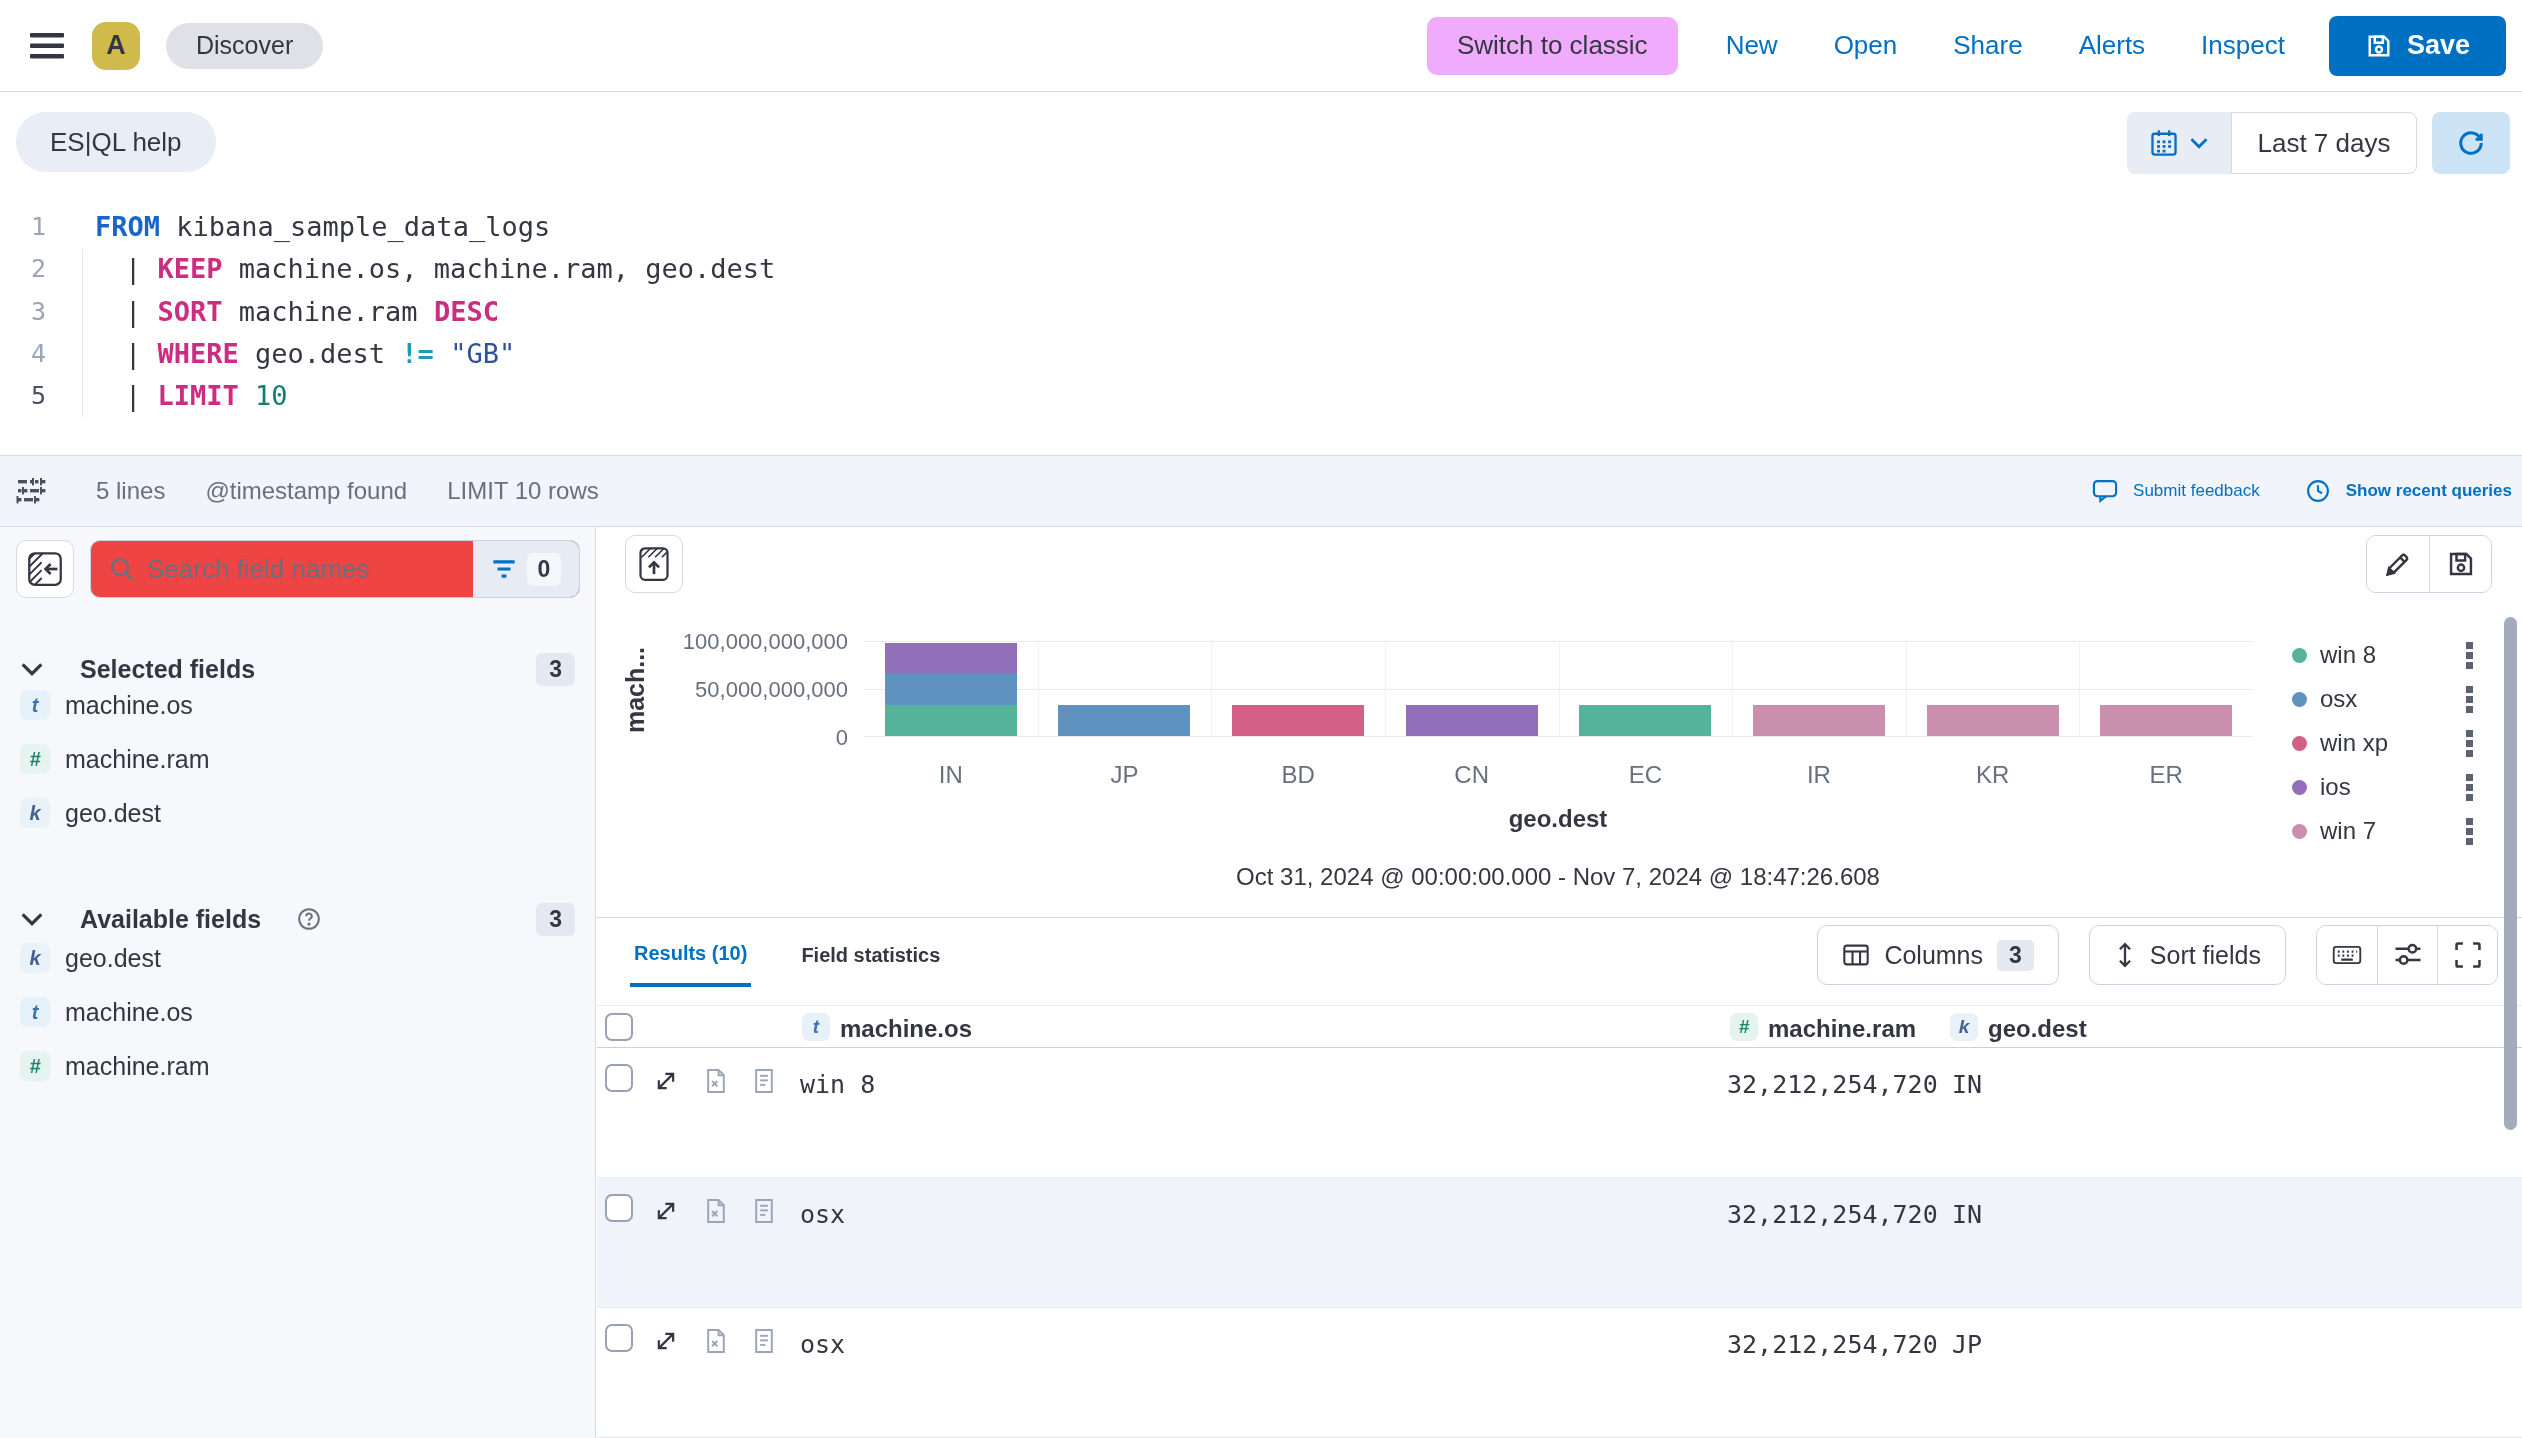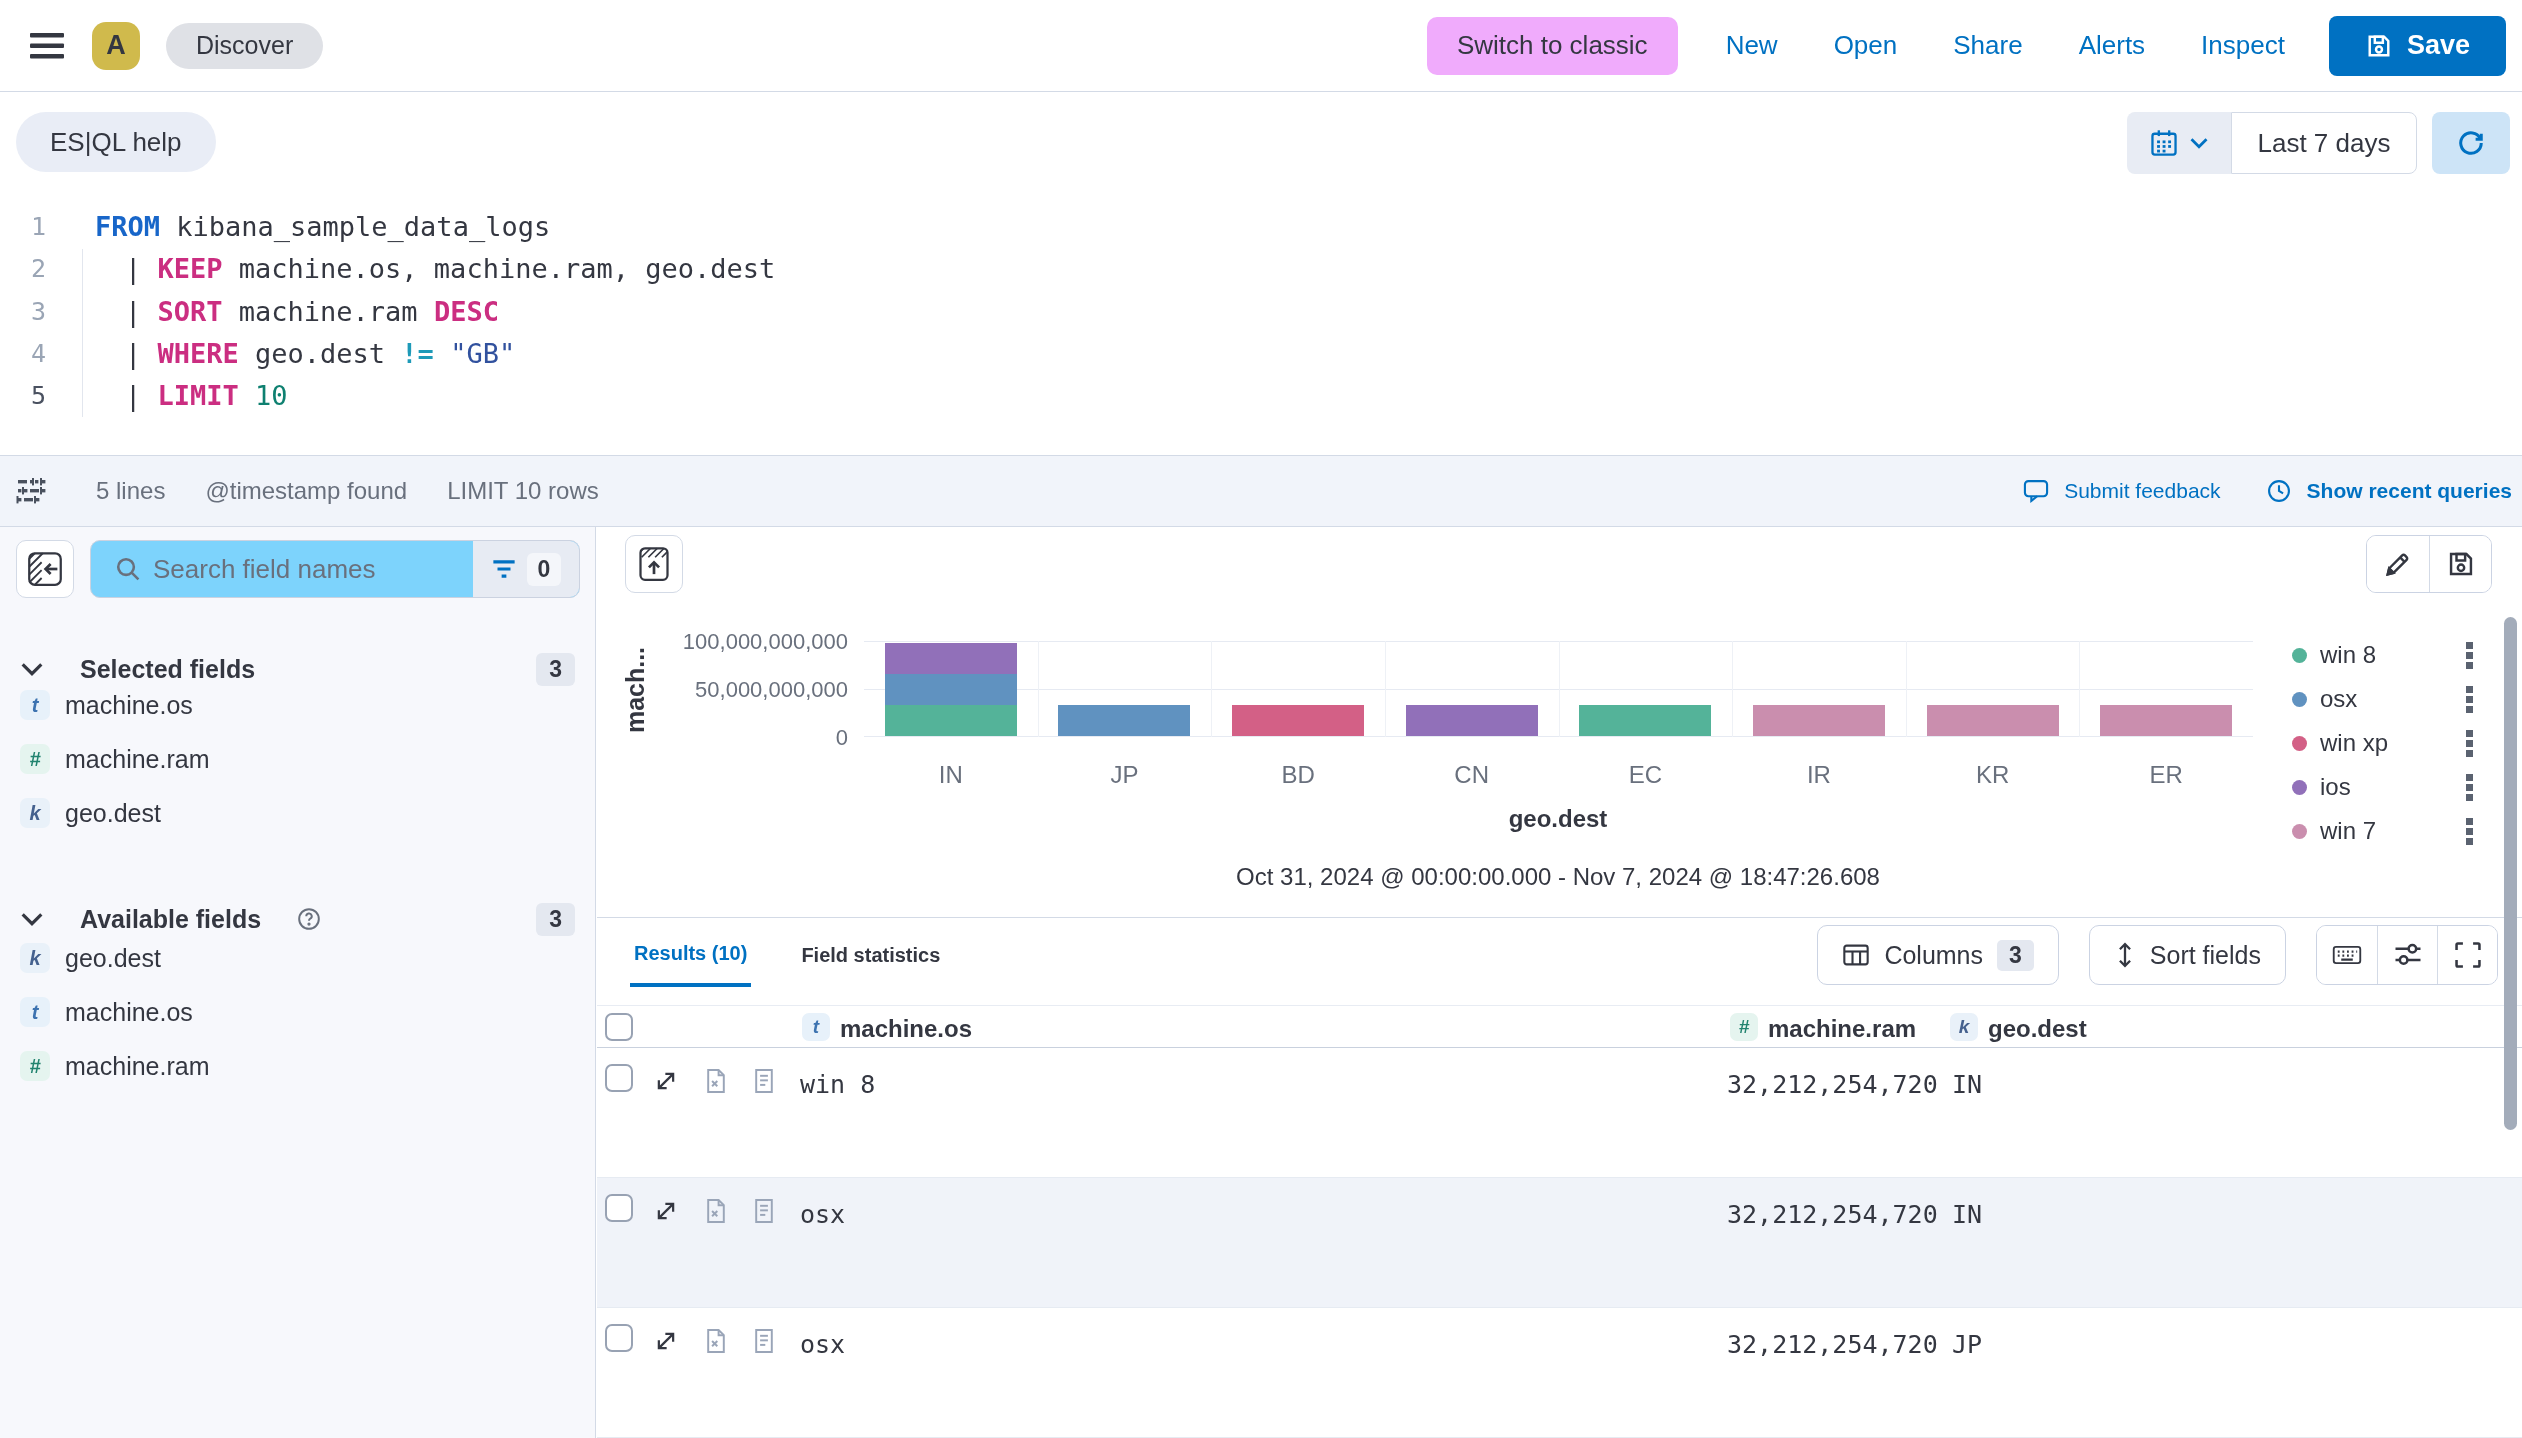--- a/index.html
+++ b/index.html
@@ -39,32 +39,32 @@
   .tk-id { color:#343741; }
   .tk-op { color:#1E9AB8; font-weight:700; }
   .tk-str{ color:#31519E; }
   .tk-num{ color:#0E8070; }
 
   
   .editor-footer { height:72px; background:#F1F4FA; border-top:1px solid #D3DAE6; border-bottom:1px solid #D3DAE6; display:flex; align-items:center; padding:0 10px 0 16px; }
   .ef-left { display:flex; align-items:center; gap:40px; }
   .ef-stat { font-size:24px; color:#69707D; }
   .ef-right { margin-left:auto; display:flex; align-items:center; gap:44px; }
-  .ef-link { display:flex; align-items:center; gap:14px; font-size:21px; color:#0071C2; text-decoration:none; }
+  .ef-link { display:flex; align-items:center; gap:14px; font-size:17px; color:#0071C2; text-decoration:none; }
   .ef-link.strong { font-weight:600; }
 
   
   .content { position:relative; height:911px; }
   .sidebar { position:absolute; left:0; top:0; bottom:0; width:596px; background:#F7F8FC; border-right:1px solid #D3DAE6; }
   .main { position:absolute; left:597px; right:0; top:0; bottom:0; background:#fff; }
   .scroll-thumb { position:absolute; right:5px; top:90px; width:13px; height:513px; border-radius:7px; background:#A3ACBA; }
 
   
   .collapse-btn { position:absolute; left:16px; top:13px; width:58px; height:58px; background:#fff; border:1px solid #D3DAE6; border-radius:10px; display:flex; align-items:center; justify-content:center; }
-  .search-box { position:absolute; left:90px; top:13px; width:490px; height:58px; background:#7dd3fc; border:1px solid #CBD2E0; border-radius:10px; display:flex; align-items:center; overflow:hidden;padding-left:6px; }
+  .search-box { position:absolute; left:90px; top:13px; width:490px; height:58px; background:#ef4444; border:1px solid #CBD2E0; border-radius:10px; display:flex; align-items:center; overflow:hidden; }
   .search-box .mag { margin-left:18px; display:flex; }
   .search-box input { flex:1; border:none; outline:none; background:transparent; font-size:26px; color:#343741; padding:0 12px; font-family:inherit; min-width:0; }
   .search-box input::placeholder { color:#69707D; }
   .filter-seg { width:106px; height:100%; background:#E7EBF3; display:flex; align-items:center; justify-content:center; gap:10px; }
   .zero-badge { background:#F4F6FA; border-radius:6px; padding:3px 11px; font-size:23px; font-weight:600; color:#343741; }
   .acc-header { position:absolute; left:20px; right:20px; height:40px; display:flex; align-items:center; gap:36px;margin-top:24px; }
   .acc-header .lbl { font-size:25px; font-weight:700; color:#343741; }
   .cnt-badge { margin-left:auto; background:#E4E8F0; border-radius:6px; padding:3px 13px; font-size:23px; font-weight:600; color:#343741; }
   .field-list { position:absolute; left:20px; right:20px; }
   .field-item { height:54px; display:flex; align-items:center; gap:15px; }

